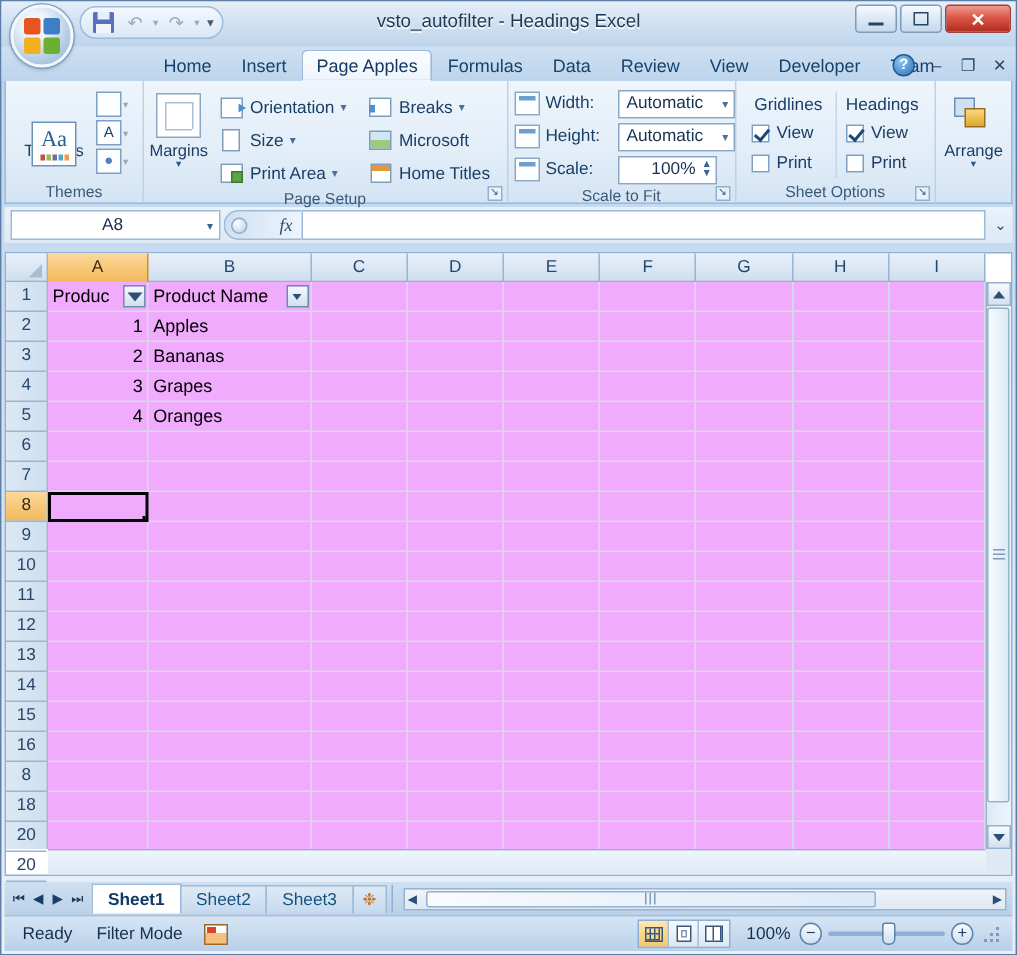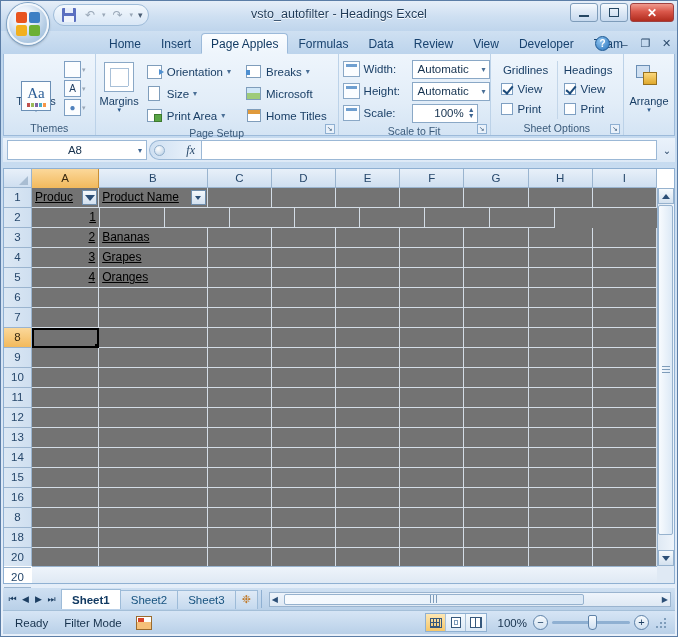--- a/index.html
+++ b/index.html
@@ -295,21 +295,21 @@
     border-right: 1px solid #9ab4cf;
   }
   .rh {
     height: 20px; line-height: 19px; text-align: center;
     font-size: 11.5px; color: #26476b;
     border-bottom: 1px solid #9ab4cf;
   }
   .rh.sel { background: linear-gradient(to bottom,#fbd89a,#f2b95c); color:#3a2a10; }
   .cells {
     position: absolute; left: 28px; top: 19px; right: 17px; bottom: 17px;
-    overflow: hidden; background: #737373; text-decoration: underline;
+    overflow: hidden; background: #f0abfc;
   }
   .grow { display: flex; height: 20px; }
   .gcell {
     height: 20px; line-height: 19px;
     border-right: 1px solid #d4dde6; border-bottom: 1px solid #d4dde6;
     font-size: 12px; color: #000; padding: 0 3px;
     position: relative; white-space: nowrap; overflow: hidden;
   }
   .gcell.num { text-align: right; }
   .gcell.selcell {
@@ -751,20 +751,21 @@
         <div class="gcell" style="width:65px;"></div>
         <div class="gcell" style="width:65px;"></div>
         <div class="gcell" style="width:65px;"></div>
         <div class="gcell" style="width:65px;"></div>
         <div class="gcell" style="width:65px;"></div>
         <div class="gcell" style="width:65px;"></div>
       </div>
 
       <div class="grow">
         <div class="gcell num" style="width:68px;">1</div>
+        <div class="gcell" style="width:110px;">Apples</div>
         <div class="gcell" style="width:65px;"></div>
         <div class="gcell" style="width:65px;"></div>
         <div class="gcell" style="width:65px;"></div>
         <div class="gcell" style="width:65px;"></div>
         <div class="gcell" style="width:65px;"></div>
         <div class="gcell" style="width:65px;"></div>
         <div class="gcell" style="width:65px;"></div>
       </div>
 
       <div class="grow">

